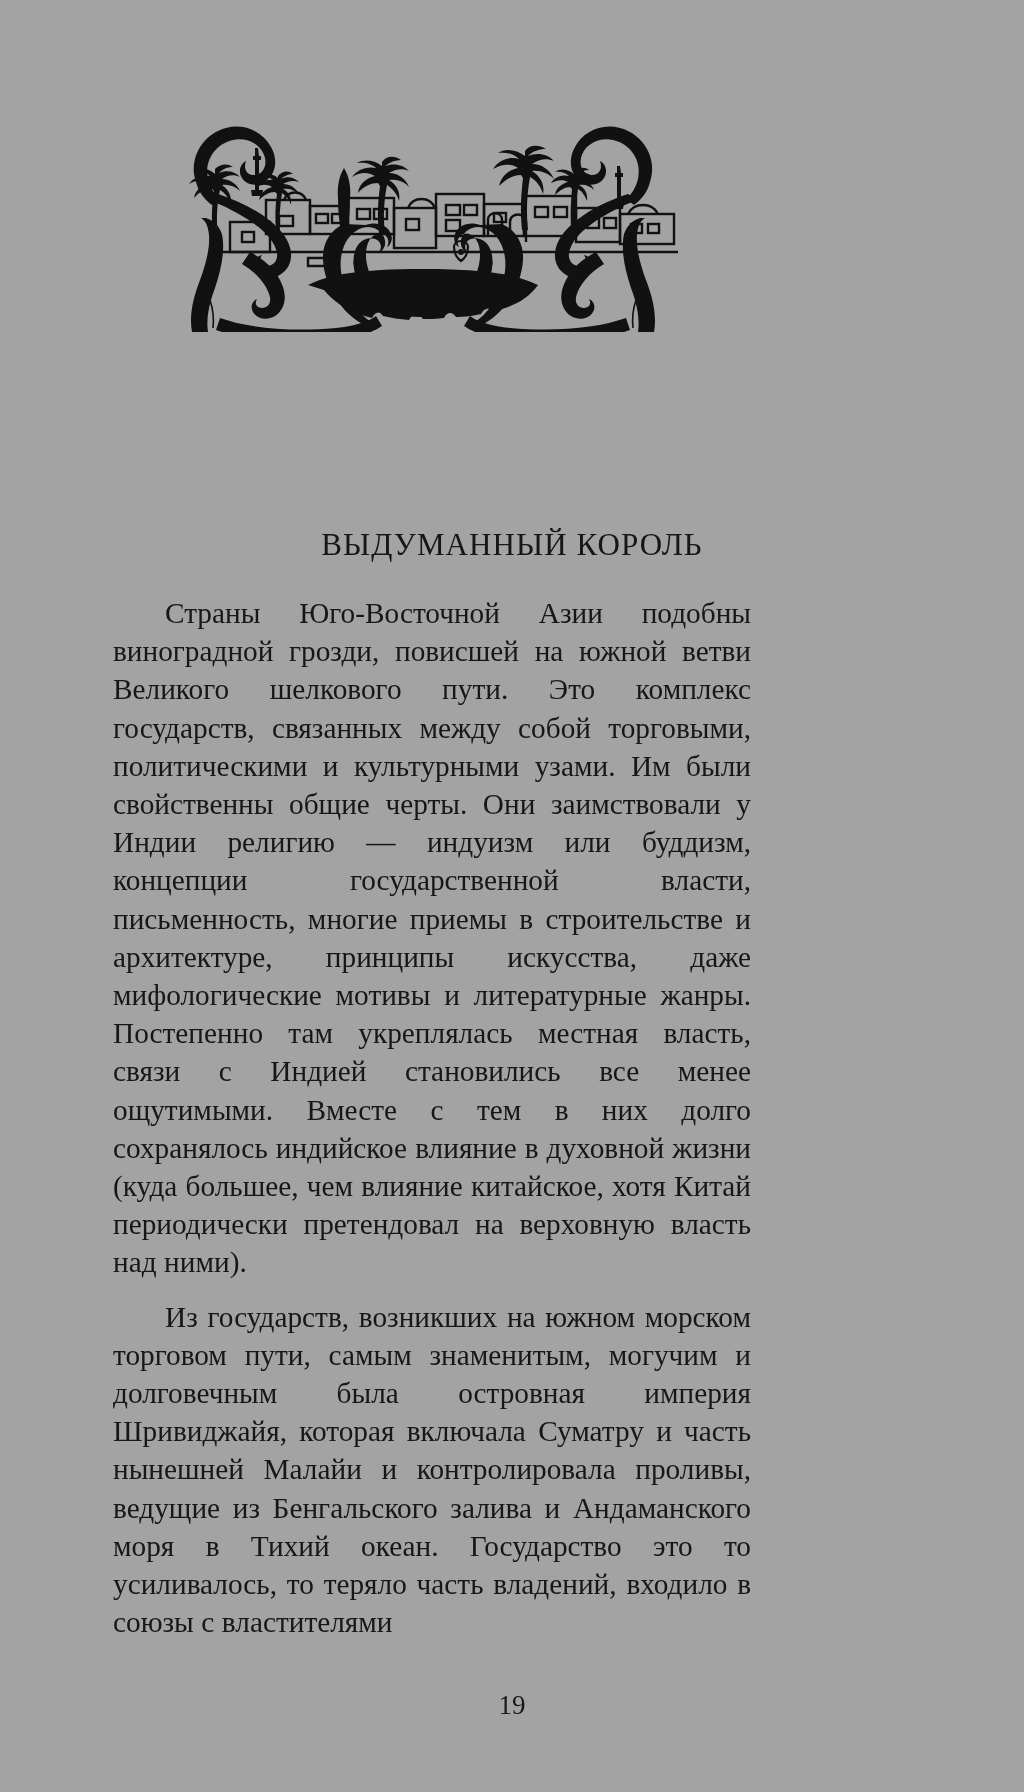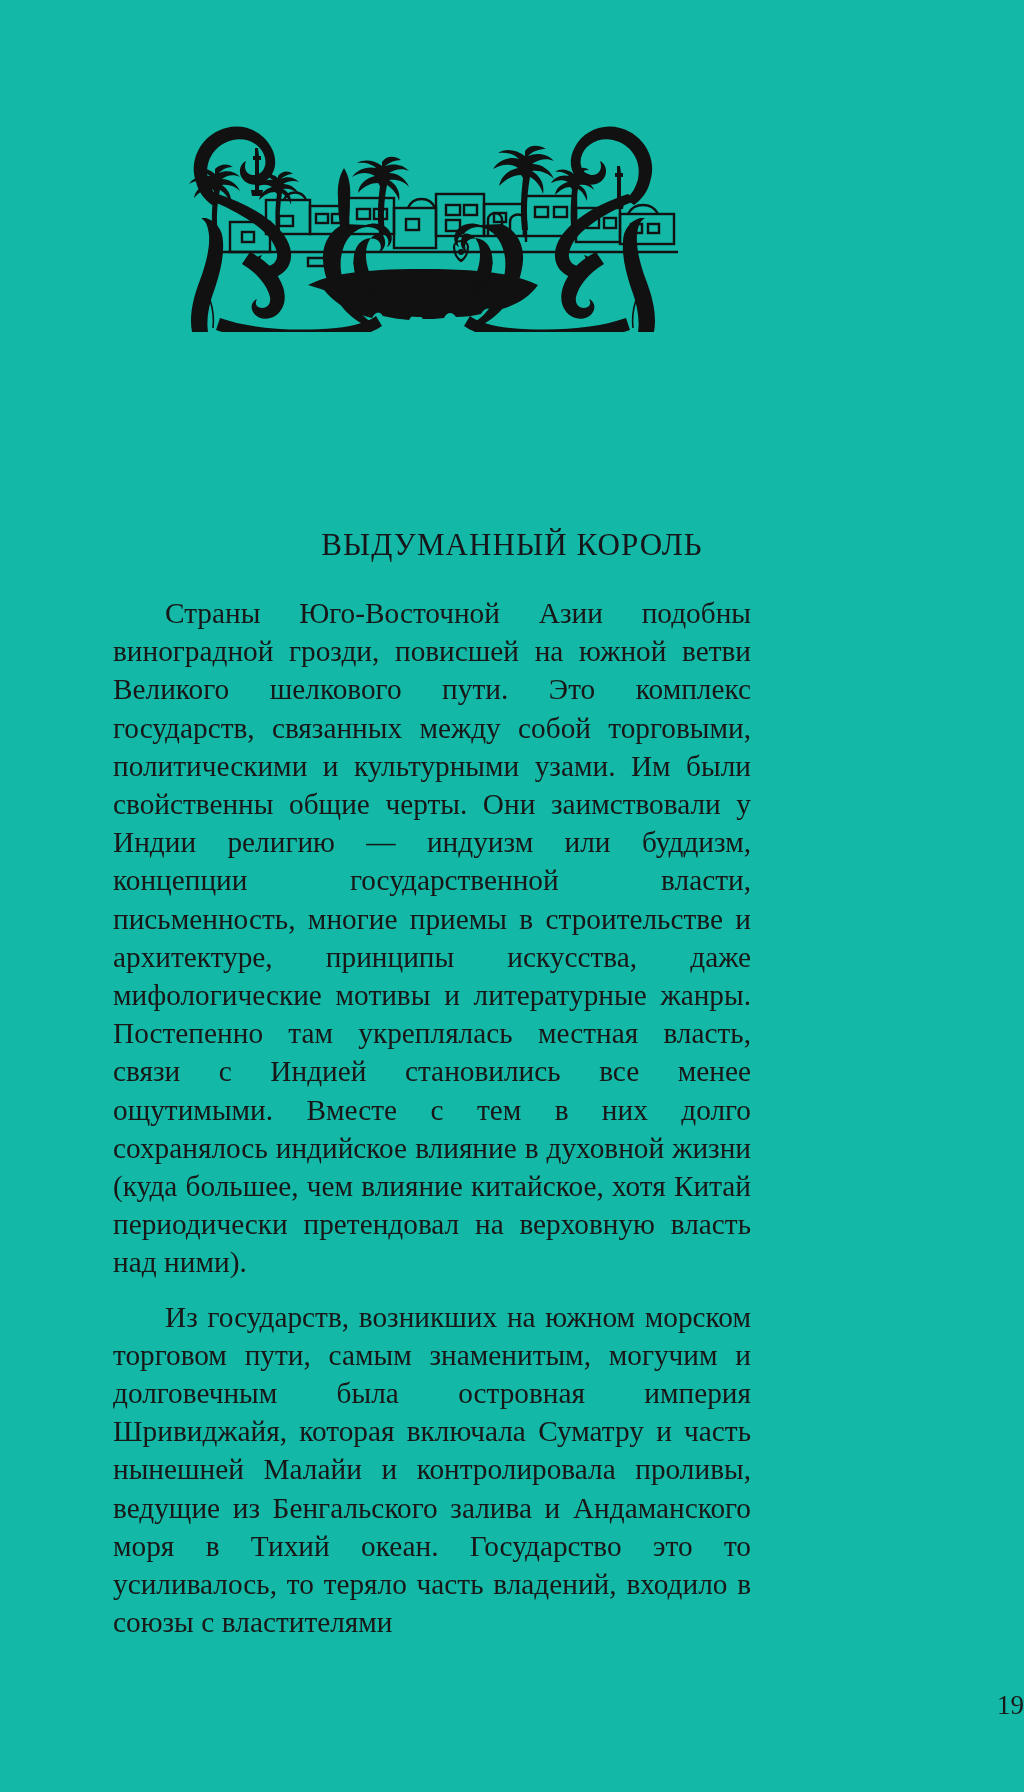--- a/index.html
+++ b/index.html
@@ -13,21 +13,21 @@
     overflow: hidden;
     font-family: "Liberation Serif", "DejaVu Serif", serif;
     color: #171717;
     position: relative;
   }
   .page {
     position: absolute;
     left: 0; top: 0;
     width: 1024px;
     height: 1792px;
-    background: #14b8a6;
+    background: #a3a3a3;
   }
 
   
   .headpiece {
     position: absolute;
     left: 158px;
     top: 112px;
     width: 530px;
     height: 220px;
   }
@@ -70,21 +70,21 @@
     text-align: justify;
     text-align-last: left;
   }
 
   
   .folio {
     position: absolute;
     left: 0;
     top: 1690px;
     width: 1024px;
-    text-align: right;
+    text-align: center;
     font-size: 27px;
     color: #191919;
   }
 </style>
 </head>
 <body>
 
 <div class="page">
 
   <div class="headpiece">

